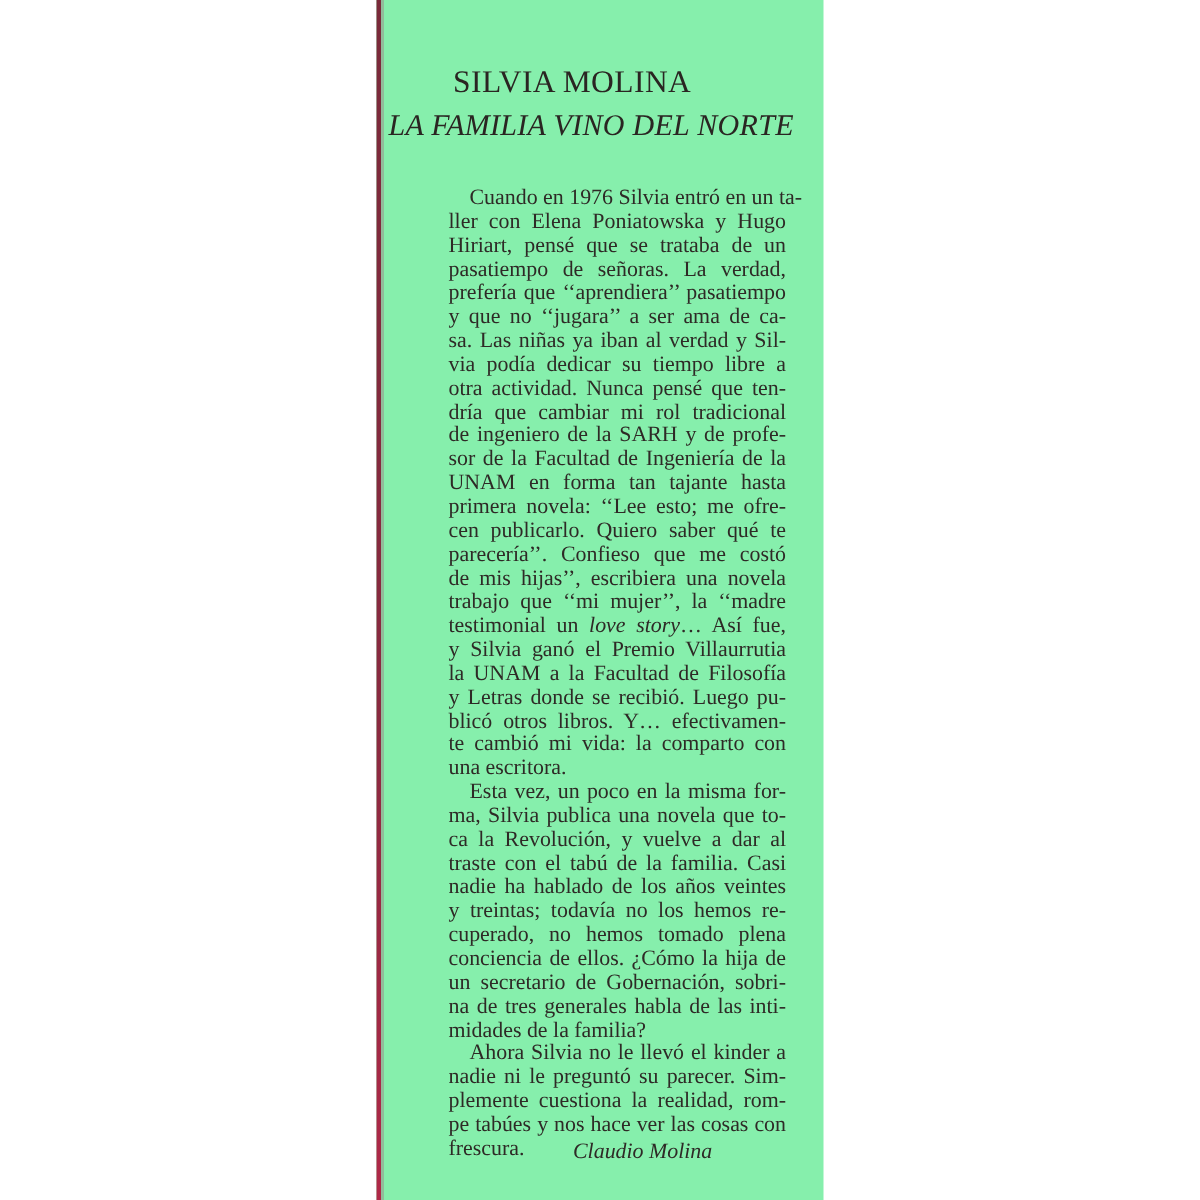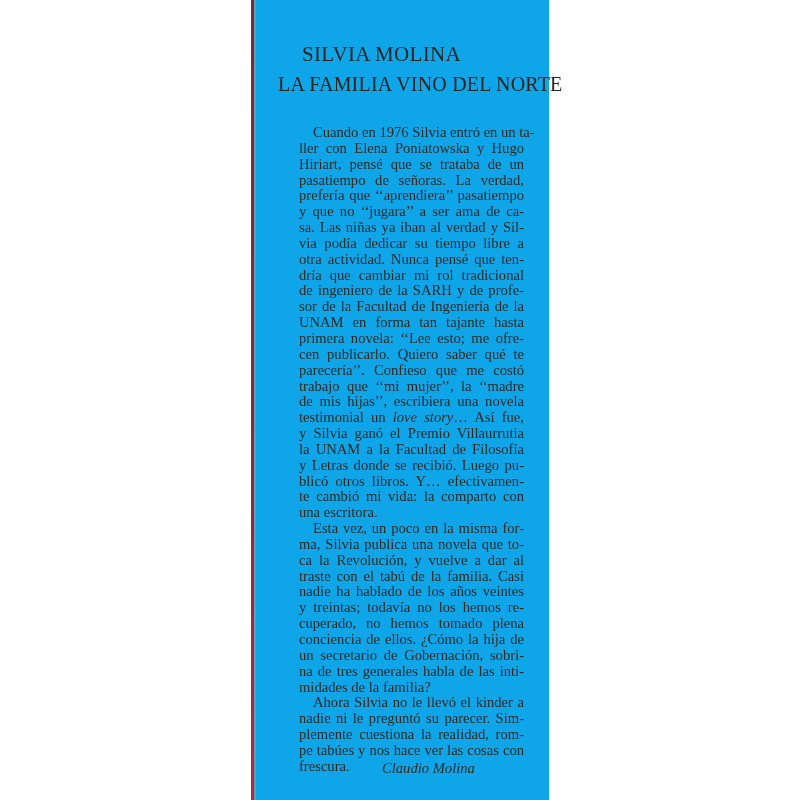--- a/index.html
+++ b/index.html
@@ -9,21 +9,21 @@
       height: 800px;
       background: #ffffff;
       overflow: hidden;
     }
     .page {
       position: absolute;
       left: 251px;
       top: 0;
       width: 298px;
       height: 800px;
-      background: #0ea5e9;
+      background: #86efac;
     }
     .spine-edge {
       position: absolute;
       left: 0;
       top: 0;
       width: 3px;
       height: 800px;
       background: linear-gradient(to bottom, #7a2a3a 0%, #8a2a40 60%, #b02848 100%);
     }
     .spine-inner {
@@ -42,23 +42,24 @@
       margin-left: 51px; 
       top: 42px;
       font-family: "Liberation Serif", serif;
       font-size: 21px;
       color: #2a2522;
       letter-spacing: 0.3px;
       white-space: nowrap;
     }
     .title {
       position: absolute;
-      left: 27px;
+      left: 8px;
       top: 73px;
       font-family: "Liberation Serif", serif;
+      font-style: italic;
       font-size: 20px;
       color: #2a2522;
       white-space: nowrap;
       letter-spacing: 0.2px;
     }
     .body {
       position: absolute;
       left: 48px;
       top: 125px;
       width: 225px;
@@ -113,22 +114,22 @@
       <span class="line">sa. Las niñas ya iban al verdad y Sil-</span>
       <span class="line">via podía dedicar su tiempo libre a</span>
       <span class="line">otra actividad. Nunca pensé que ten-</span>
       <span class="line">dría que cambiar mi rol tradicional</span>
       <span class="line">de ingeniero de la SARH y de profe-</span>
       <span class="line">sor de la Facultad de Ingeniería de la</span>
       <span class="line">UNAM en forma tan tajante hasta</span>
       <span class="line">primera novela: ‘‘Lee esto; me ofre-</span>
       <span class="line">cen publicarlo. Quiero saber qué te</span>
       <span class="line">parecería’’. Confieso que me costó</span>
+      <span class="line">de mis hijas’’, escribiera una novela</span>
       <span class="line">trabajo que ‘‘mi mujer’’, la ‘‘madre</span>
-      <span class="line">de mis hijas’’, escribiera una novela</span>
       <span class="line"><span>testimonial un </span><i>love story</i><span>… Así fue,</span></span>
       <span class="line">y Silvia ganó el Premio Villaurrutia</span>
       <span class="line">la UNAM a la Facultad de Filosofía</span>
       <span class="line">y Letras donde se recibió. Luego pu-</span>
       <span class="line">blicó otros libros. Y… efectivamen-</span>
       <span class="line">te cambió mi vida: la comparto con</span>
       <span class="line last">una escritora.</span>
     </div>
 
     <div>

